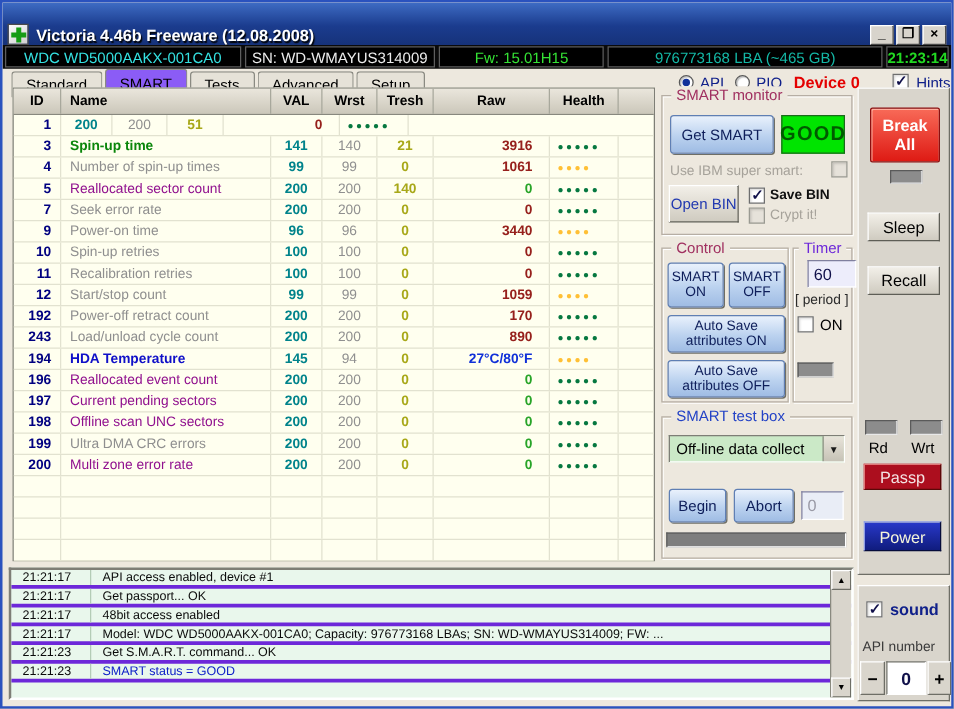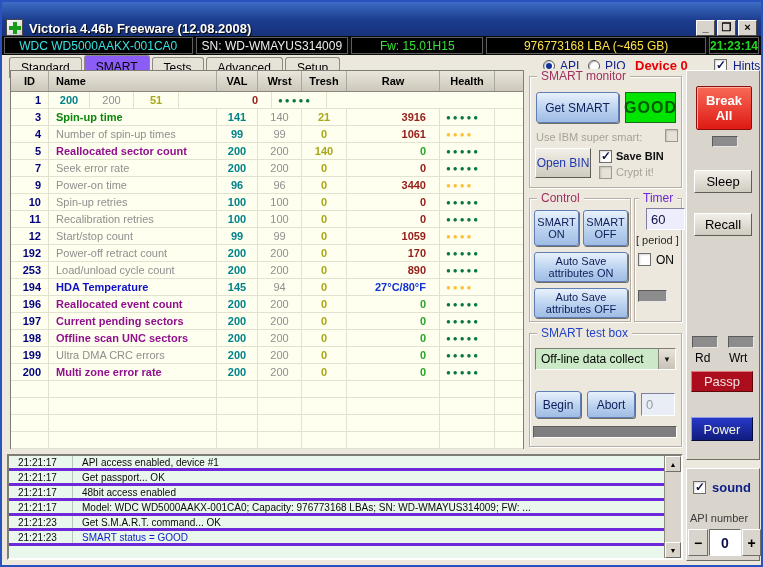--- a/index.html
+++ b/index.html
@@ -20,21 +20,21 @@
              border-color:#FFF #4A4A4A #4A4A4A #FFF; font-size:11px; line-height:13px;
              text-align:center; font-weight:bold; color:#000; }
 
   
   .infobar { height:19px; background:#0A0A0A; display:flex; align-items:stretch; padding:1px 2px; gap:3px; }
   .seg { background:#000; border:1px solid #5E5E5E; display:flex; align-items:center;
          justify-content:center; font-size:12px; white-space:nowrap; }
   .seg-model   { width:194px; color:#35E2E2; }
   .seg-serial  { width:157px; color:#EDEDED; }
   .seg-fw      { width:136px; color:#35E235; }
-  .seg-cap     { width:226px; color:#fde047; }
+  .seg-cap     { width:226px; color:#14b8a6; }
   .seg-clock   { flex:1; color:#22D822; font-weight:bold; }
 
   
   .tabsrow { height:23px; position:relative; padding-left:7px; display:flex; align-items:flex-end; }
   .tab { padding:3px 11px 3px; background:#E6E2D8; border:1px solid #8A8A82; border-bottom:none;
          border-radius:3px 3px 0 0; font-size:12px; margin-right:2px; color:#000; }
   .tab.active { background:#8b5cf6; font-weight:normal; padding-top:4px; padding-bottom:4px; }
   .mode-cluster { position:absolute; right:0; left:0; top:3px; height:18px; font-size:12px; }
   .radio { position:absolute; width:12px; height:12px; border-radius:50%; background:#fff;
            border:1px solid #5A5A5A; box-shadow:inset 1px 1px 1px #00000040; }
@@ -62,21 +62,21 @@
   .w-id{width:38px;} .w-name{width:168px;} .w-val{width:41px;} .w-wrst{width:44px;}
   .w-tresh{width:45px;} .w-raw{width:93px;} .w-health{width:55px;} .w-pad{flex:1; border-right:none;}
   .cid    { justify-content:flex-end; padding-right:7px; color:#000080; font-weight:bold; }
   .cname  { padding-left:7px; }
   .cval   { justify-content:center; color:#00838B; font-weight:bold; }
   .cwrst  { justify-content:center; color:#8F8F8F; }
   .ctresh { justify-content:center; color:#A8A818; font-weight:bold; }
   .craw   { justify-content:flex-end; padding-right:13px; font-weight:bold; }
   .chealth{ padding-left:6px; font-size:8px; letter-spacing:2px; }
   .n-green{ color:#0A860A; font-weight:bold; } .n-gray{ color:#8F8F8F; }
-  .n-purple{ color:#90108E; font-weight:bold; } .n-blue{ color:#1010C8; font-weight:bold; }
+  .n-purple{ color:#90108E; font-weight:normal; } .n-blue{ color:#1010C8; font-weight:bold; }
   .r-red{ color:#96201C; } .r-green{ color:#28A428; } .r-blue{ color:#1030D8; }
   .d-green{ color:#067840; } .d-yellow{ color:#FFC035; }
 
   
   .group { position:absolute; border:1px solid #B6AEA4; box-shadow:inset 1px 1px 0 #FFFFFF,1px 1px 0 #FFFFFF; }
   .group-label { position:absolute; top:-8px; left:7px; background:#EDE8DE; padding:0 4px;
                  font-size:12px; white-space:nowrap; }
   .gl-maroon { color:#A03060; } .gl-purple { color:#6d28d9; } .gl-blue { color:#2342C6; }
 
   .btn-blue { position:absolute; background:linear-gradient(180deg,#E9F1FC 0%,#BBD2EF 55%,#9FBCE4 100%);
@@ -288,21 +288,21 @@
           <div class="td w-id cid">192</div>
           <div class="td w-name cname n-gray">Power-off retract count</div>
           <div class="td w-val cval">200</div>
           <div class="td w-wrst cwrst">200</div>
           <div class="td w-tresh ctresh">0</div>
           <div class="td w-raw craw r-red">170</div>
           <div class="td w-health chealth d-green">●●●●●</div>
           <div class="td w-pad"></div>
         </div>
         <div class="trow">
-          <div class="td w-id cid">253</div>
+          <div class="td w-id cid">243</div>
           <div class="td w-name cname n-gray">Load/unload cycle count</div>
           <div class="td w-val cval">200</div>
           <div class="td w-wrst cwrst">200</div>
           <div class="td w-tresh ctresh">0</div>
           <div class="td w-raw craw r-red">890</div>
           <div class="td w-health chealth d-green">●●●●●</div>
           <div class="td w-pad"></div>
         </div>
         <div class="trow">
           <div class="td w-id cid">194</div>

